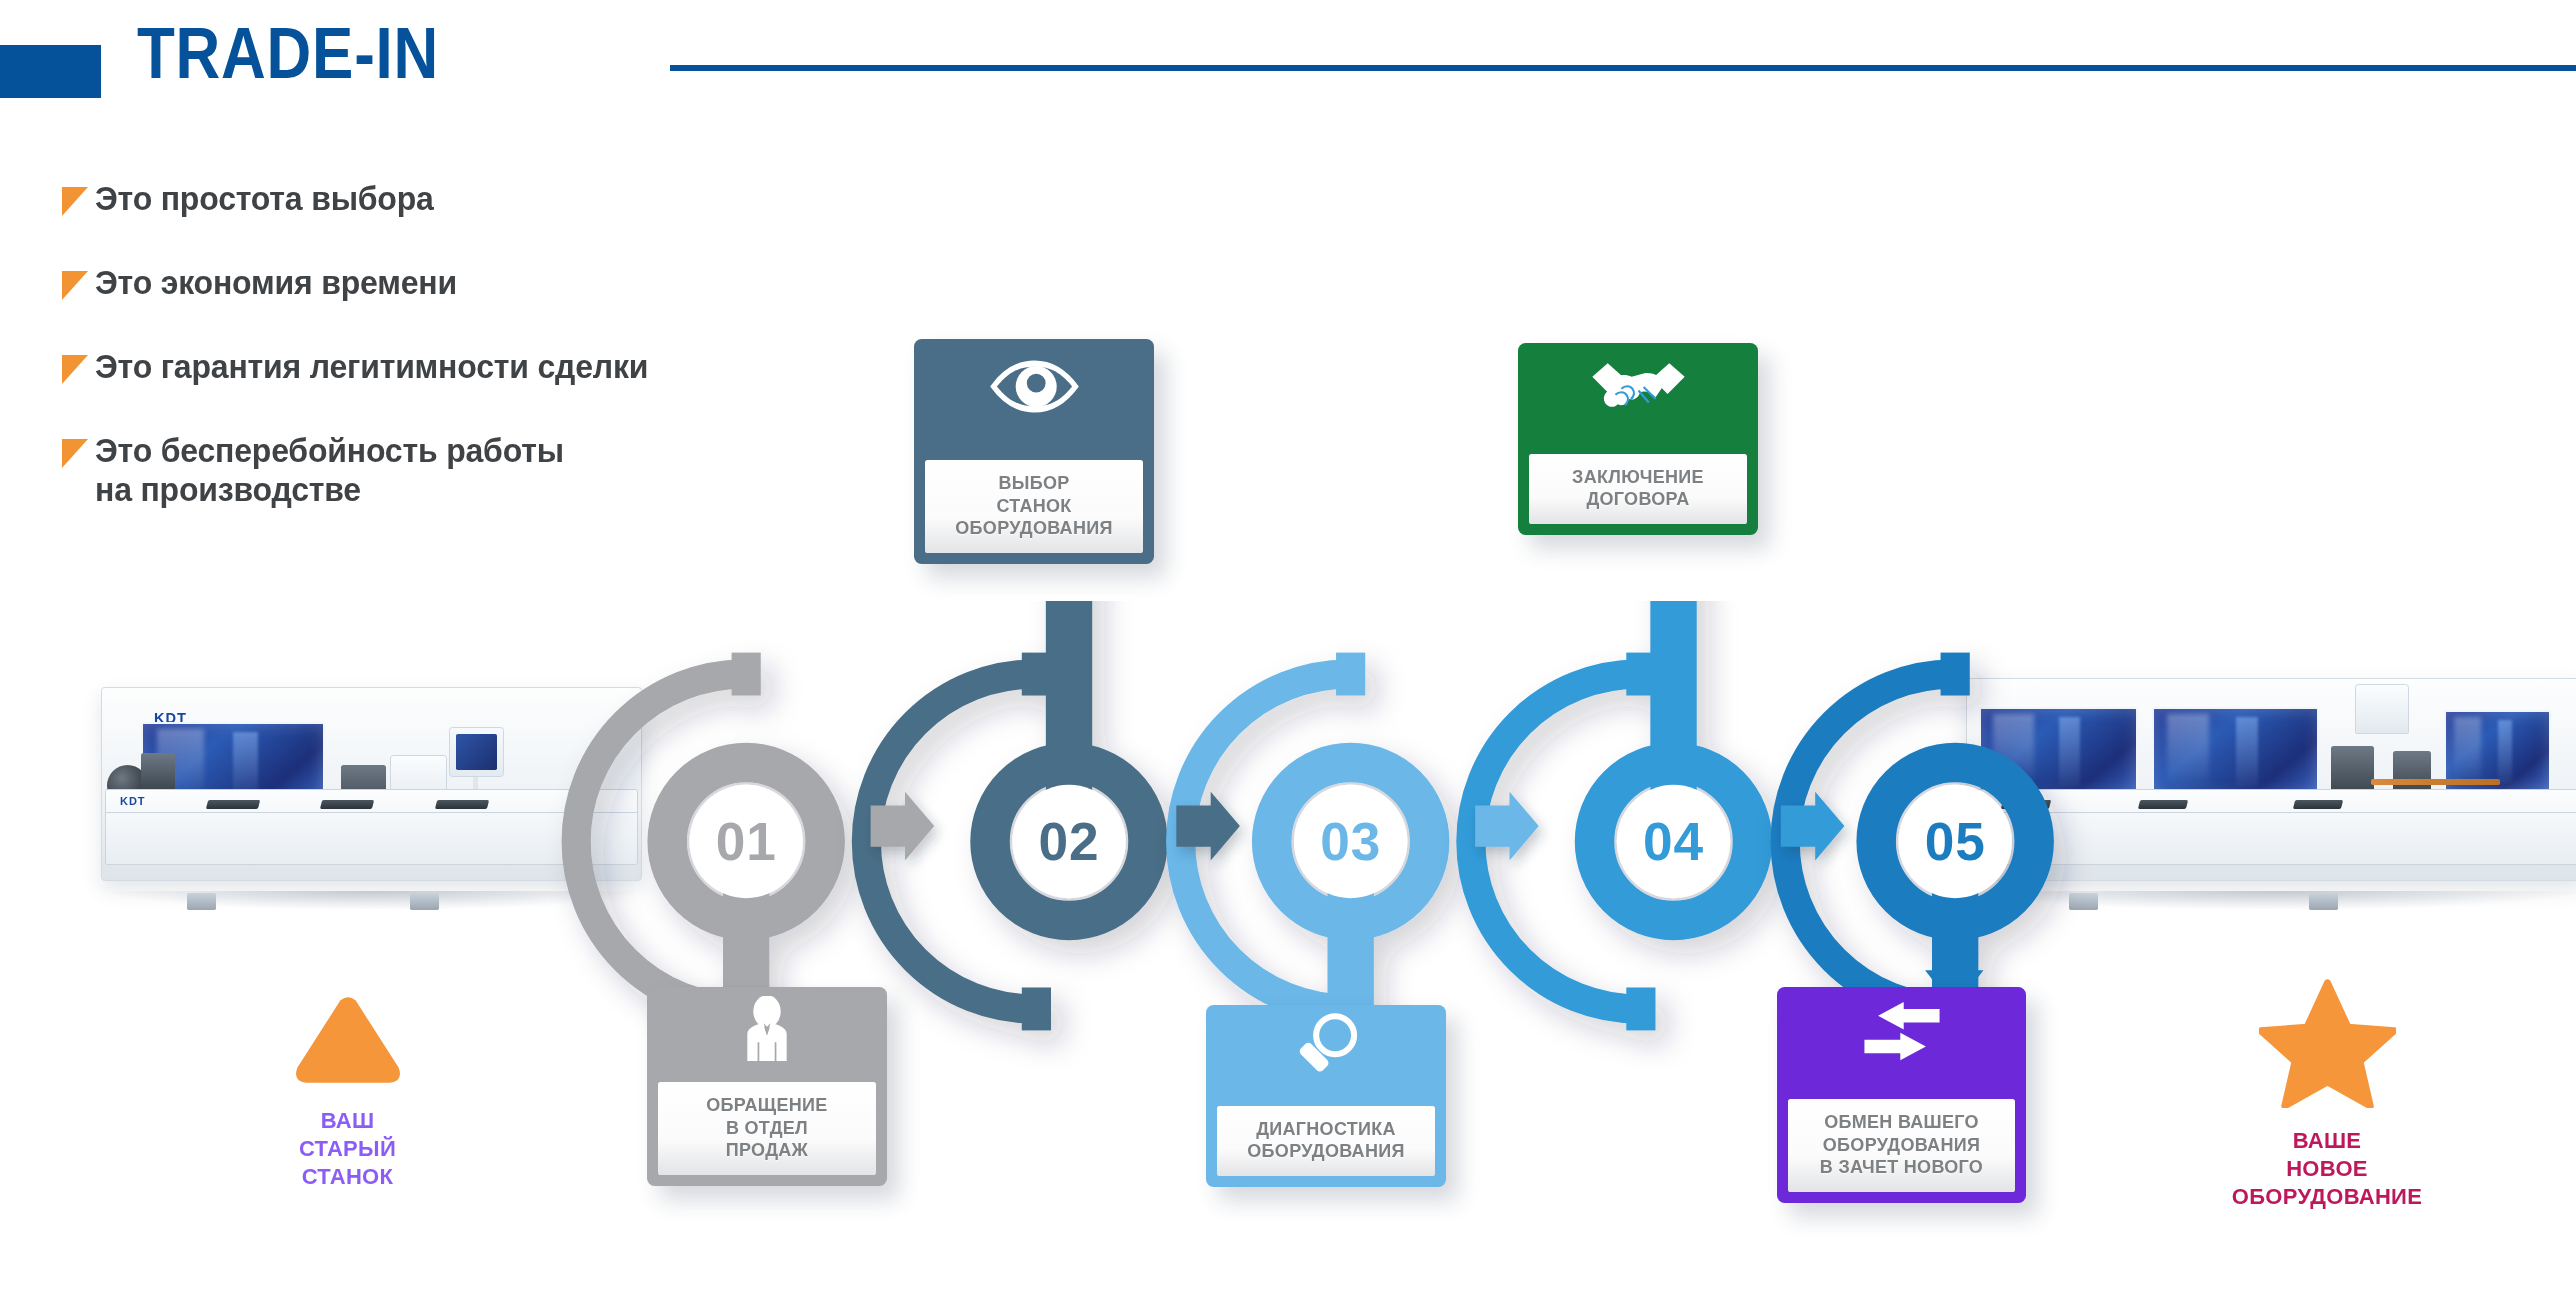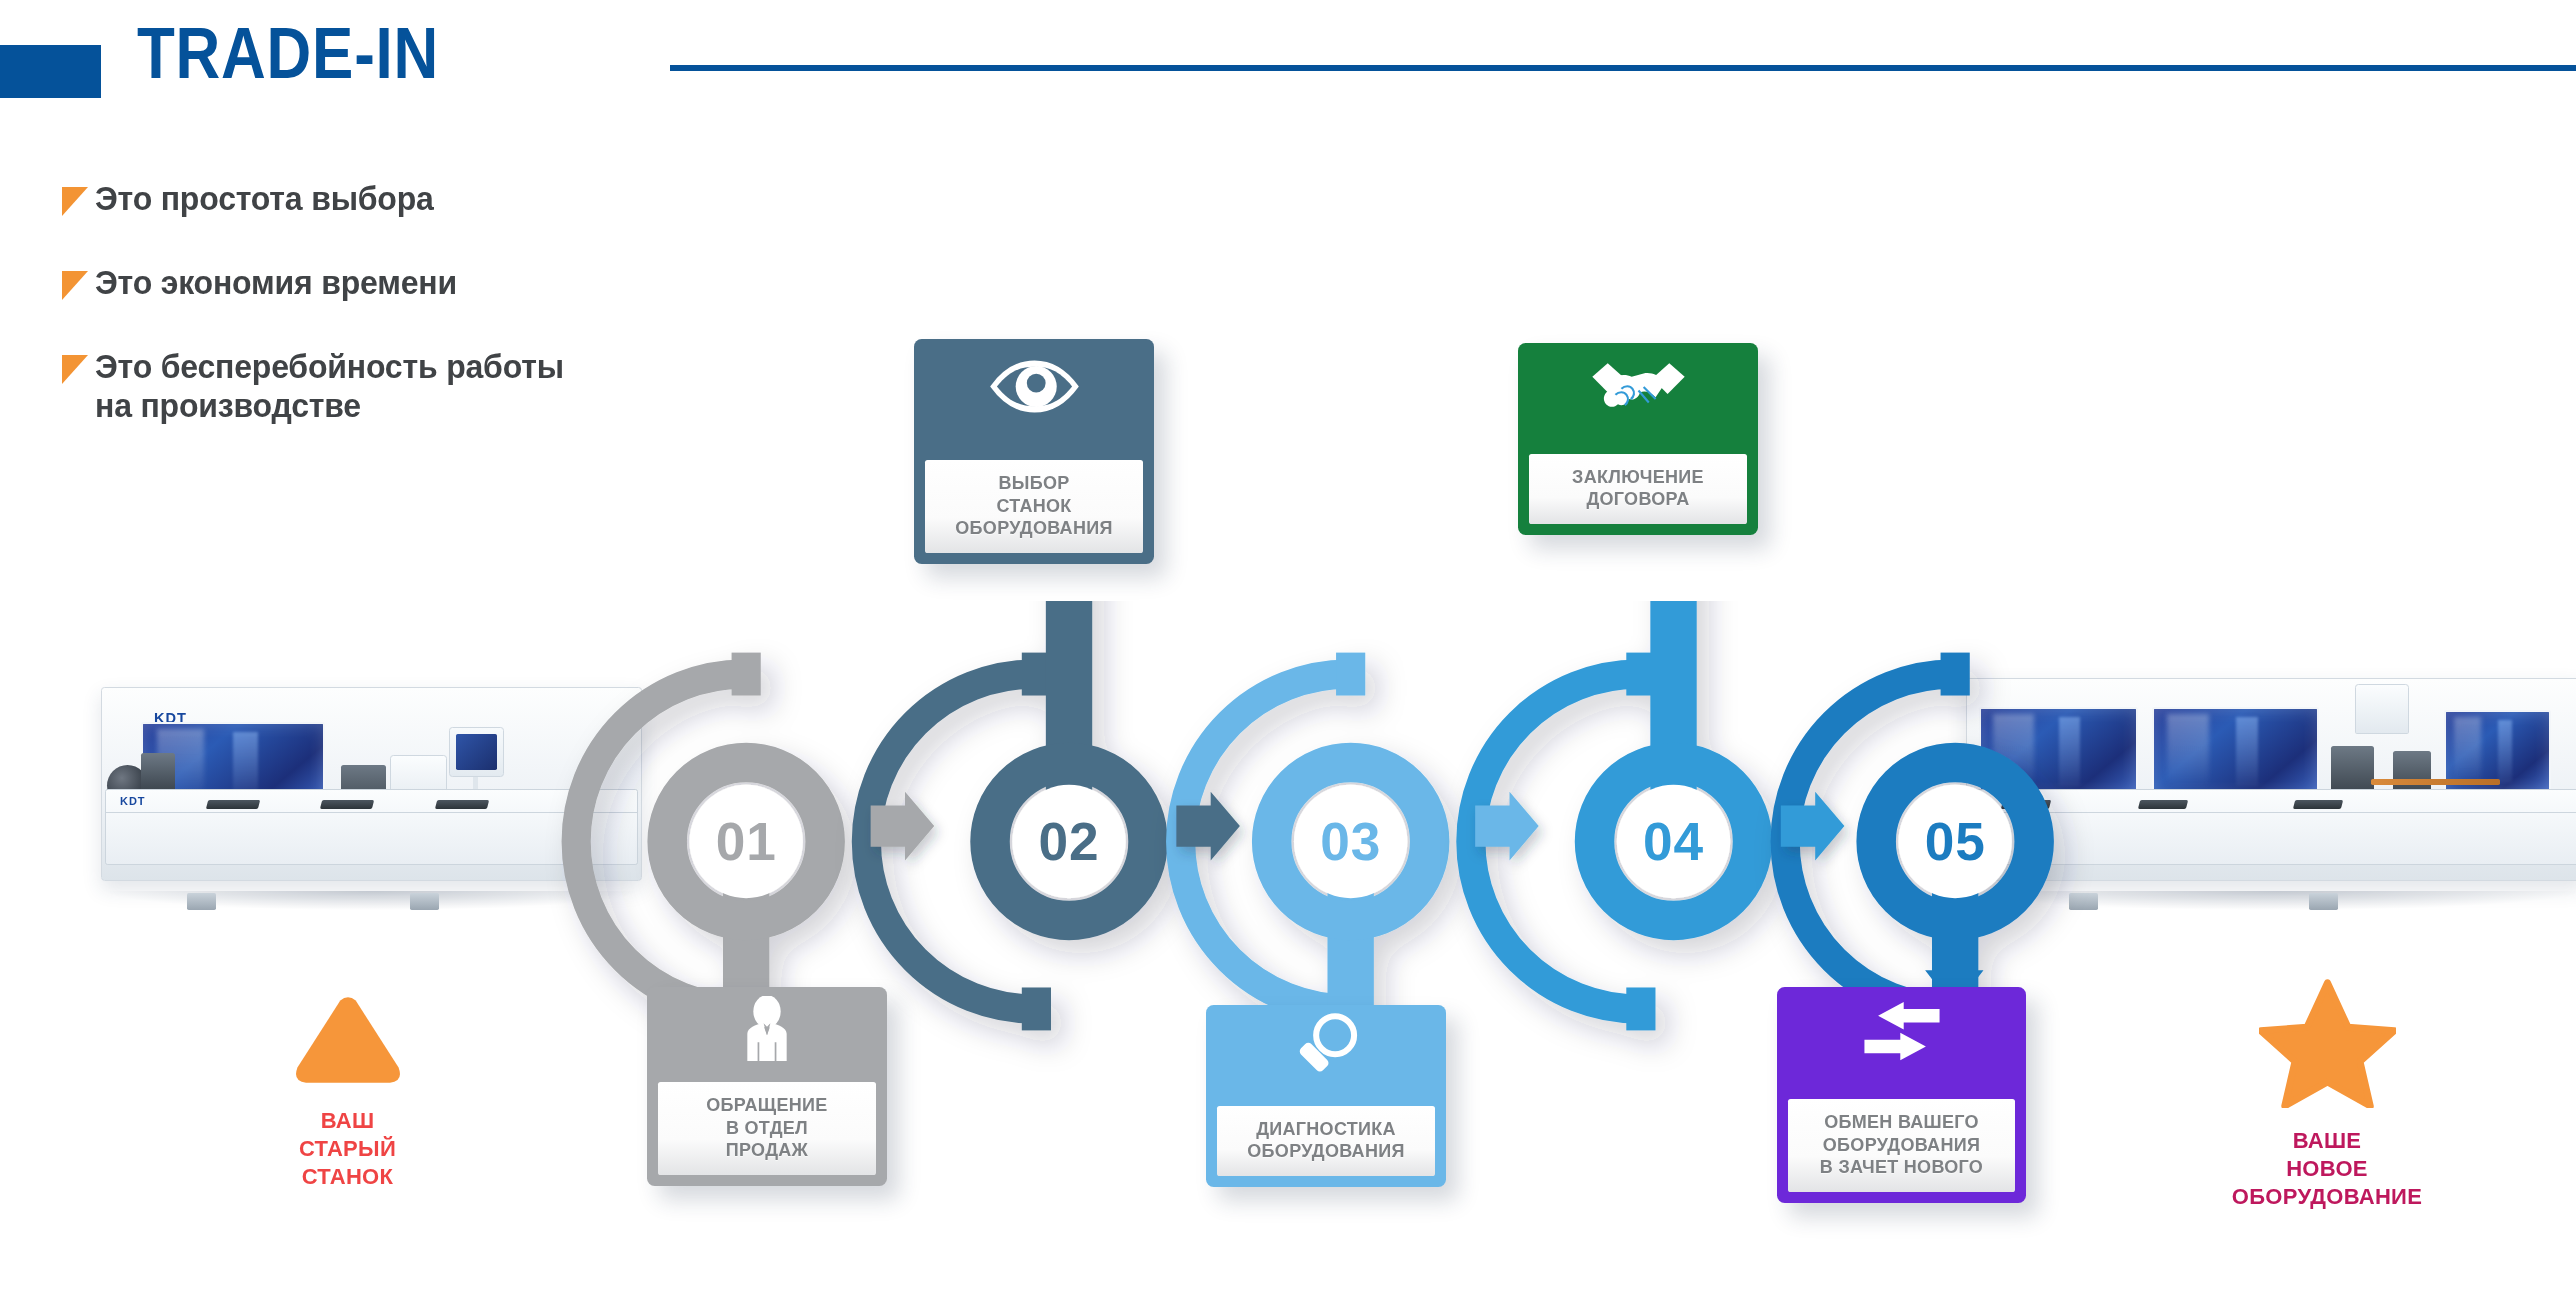--- a/index.html
+++ b/index.html
@@ -159,38 +159,42 @@
     text-shadow:0 0.9px 0.9px rgba(255,255,255,.7);
   }
 
   
   #endpoint-old{position:absolute;left:240px;top:992px;width:215px;text-align:center;}
   #endpoint-new{position:absolute;left:2198px;top:979px;width:258px;text-align:center;}
   .endpoint-caption{
     margin-top:19px;font-size:22px;font-weight:700;line-height:1.28;
     white-space:pre-line;letter-spacing:0.3px;
   }
-  #old-caption{color:#ef4444;}
+  #old-caption{color:#8b5cf6;}
   #new-caption{color:#be185d;}
 </style>
 </head>
 <body>
 
 <div id="header-accent-square"></div>
 <div id="page-title">TRADE-IN</div>
 <div id="header-rule"></div>
 
 <div id="bullet-list">
   <div class="bullet-row">
     <span class="bullet-marker"></span>
     <span class="bullet-text">Это простота выбора</span>
   </div>
   <div class="bullet-row">
     <span class="bullet-marker"></span>
     <span class="bullet-text">Это экономия времени</span>
+  </div>
+  <div class="bullet-row">
+    <span class="bullet-marker"></span>
+    <span class="bullet-text">Это гарантия легитимности сделки</span>
   </div>
   <div class="bullet-row">
     <span class="bullet-marker"></span>
     <span class="bullet-text">Это бесперебойность работы
 на производстве</span>
   </div>
 </div>
 
 <div class="machine" id="machine-old">
   <div class="mach-shadow"></div>

